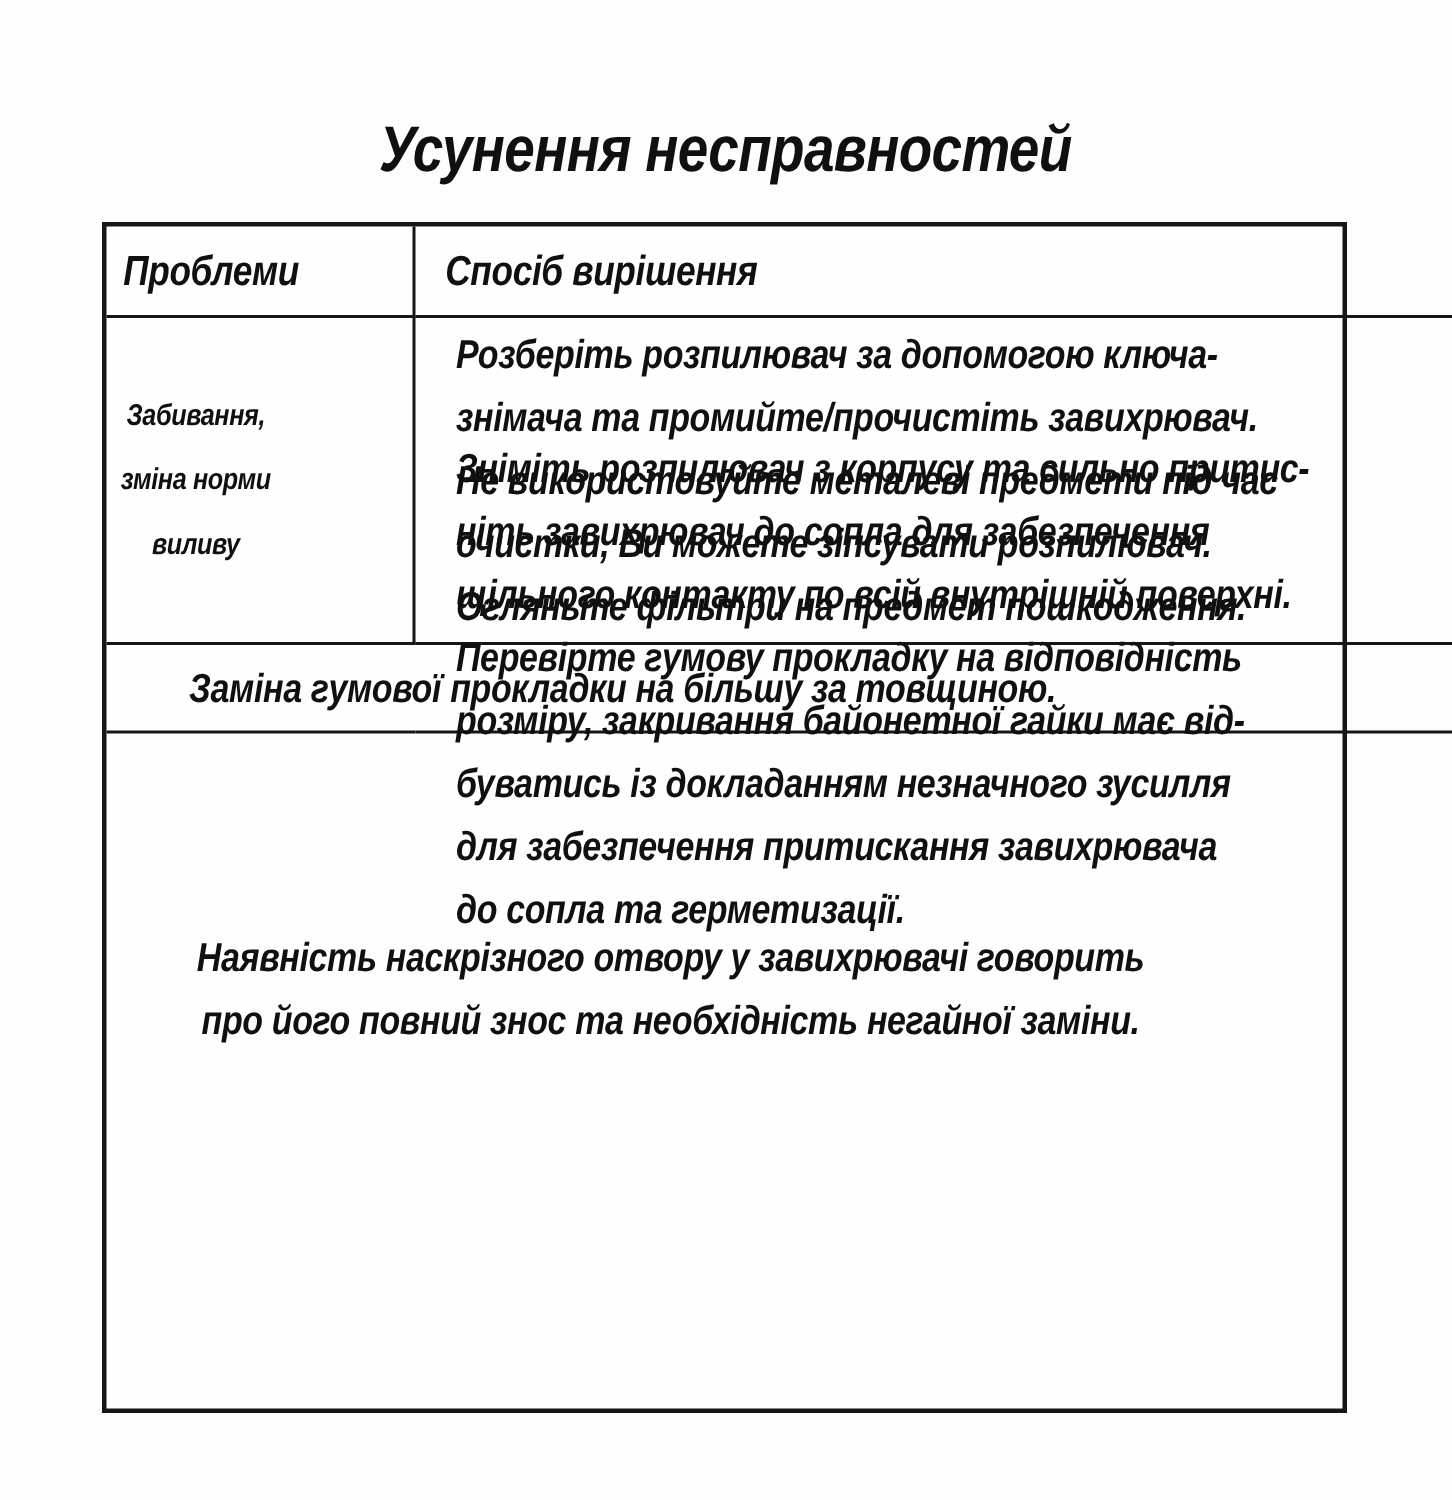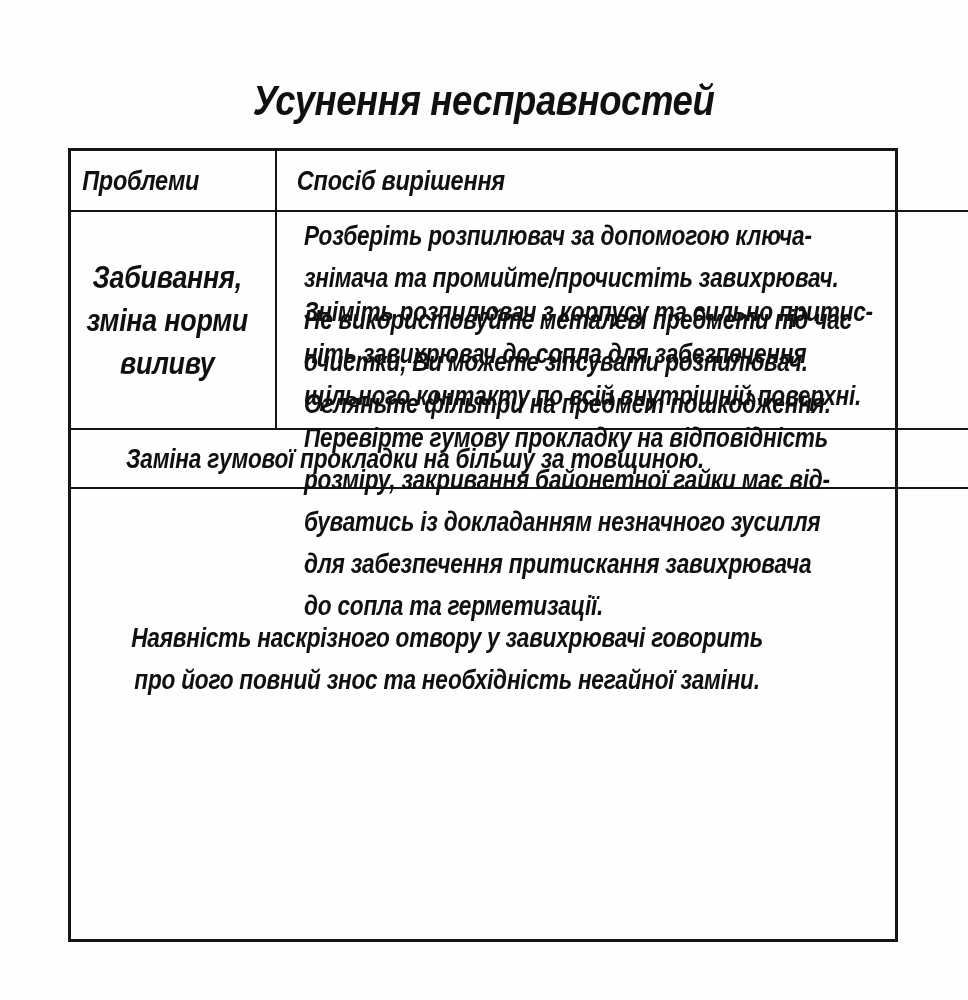--- a/index.html
+++ b/index.html
@@ -52,21 +52,21 @@
   .cell.col-last { border-right: none; }
   .cell.row-last { border-bottom: none; }
   .cell .txt {
     white-space: pre;
     text-align: center;
     transform: scaleX(0.84);
     transform-origin: center center;
     letter-spacing: -0.3px;
   }
   .header-cell { font-size: 28px; }
-  .problem-cell { font-size: 32px; }
+  .problem-cell { font-size: 20px; }
   .problem-cell .txt { line-height: 43px; }
   .solution-cell { font-size: 27px; }
   .solution-cell .txt { line-height: 42px; }
   .solution-cell.align-left {
     justify-content: flex-start;
     padding-left: 27px;
   }
   .solution-cell.align-left .txt {
     text-align: left;
     transform-origin: left center;

